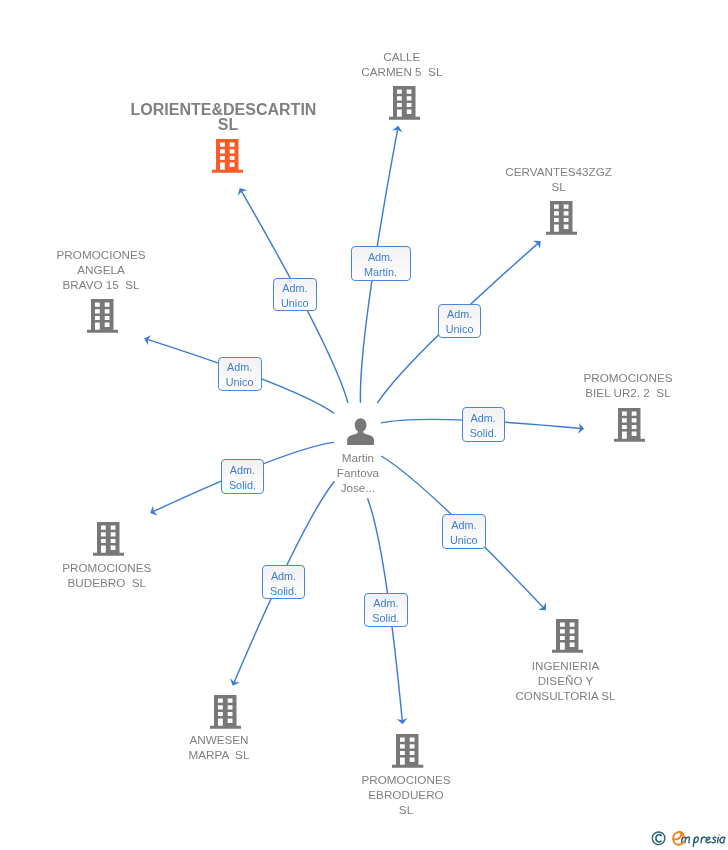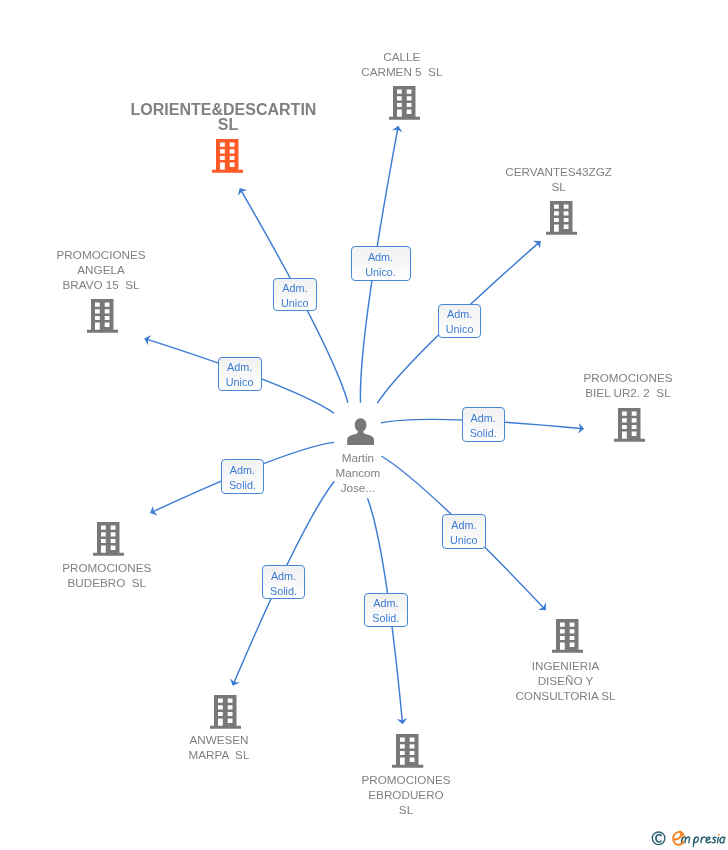--- a/index.html
+++ b/index.html
@@ -95,35 +95,35 @@
       <div class="node" style="left: 551.75px; top: 619.4px;"><svg width="31.3" height="33.7" viewBox="0 0 31.3 33.7">
           <path fill="#787878" fill-rule="evenodd" d="M4.0 0H26.5V30.8H31.3V33.7H0.0V30.8H4.0ZM8.0 3.6H12.8V7.7H8.0ZM17.7 3.6H22.5V7.7H17.7ZM8.0 10.3H12.8V14.5H8.0ZM17.7 10.3H22.5V14.5H17.7ZM8.0 17.1H12.8V21.0H8.0ZM17.7 17.1H22.5V21.0H17.7ZM8.0 23.5H12.8V30.8H8.0ZM17.7 23.5H22.5V28.1H17.7Z"></path>
         </svg></div>
       <div class="node-label" style="left: 565.5px; top: 657.5px;">INGENIERIA
 DISEÑO Y
 CONSULTORIA SL</div>
       <div class="node" style="left: 346.85px; top: 417.7px;"><svg width="27.2" height="27.5" viewBox="0 0 27.2 27.5">
           <path fill="#787878" fill-rule="evenodd" d="M13.6 0.2 C10.1 0.2 7.7 3.2 7.7 7.0 C7.7 9.9 9.1 12.2 10.9 13.2 C10.9 13.8 10.9 14.2 10.6 14.7 C10.2 15.4 9.0 15.9 7.6 16.3 L4.3 17.3 C1.7 18.1 0.15 19.8 0.15 22.3 L0.15 27.4 L27.05 27.4 L27.05 22.3 C27.05 19.8 25.5 18.1 22.9 17.3 L19.6 16.3 C18.2 15.9 17.0 15.4 16.6 14.7 C16.3 14.2 16.3 13.8 16.3 13.2 C18.1 12.2 19.5 9.9 19.5 7.0 C19.5 3.2 17.1 0.2 13.6 0.2 Z"></path>
         </svg></div>
       <div class="node-label" style="left: 357.9px; top: 450px;">Martin
-Mancom
+Fantova
 Jose...</div>
     </div>
   <div id="boxes">
       <div class="edge-box" style="left: 217.5px; top: 356.7px; width: 44.2px; height: 34.2px;">
         <span>Adm.</span>
         <span>Unico</span>
       </div>
       <div class="edge-box" style="left: 272.5px; top: 277.7px; width: 44.6px; height: 33.5px;">
         <span>Adm.</span>
         <span>Unico</span>
       </div>
       <div class="edge-box" style="left: 350.5px; top: 246px; width: 60px; height: 34.5px;">
         <span>Adm.</span>
-        <span>Unico.</span>
+        <span>Martin.</span>
       </div>
       <div class="edge-box" style="left: 437.7px; top: 303.9px; width: 43.8px; height: 34.4px;">
         <span>Adm.</span>
         <span>Unico</span>
       </div>
       <div class="edge-box" style="left: 461.5px; top: 407.2px; width: 43.3px; height: 34.6px;">
         <span>Adm.</span>
         <span>Solid.</span>
       </div>
       <div class="edge-box" style="left: 220.6px; top: 459.1px; width: 43.7px; height: 34.7px;">

